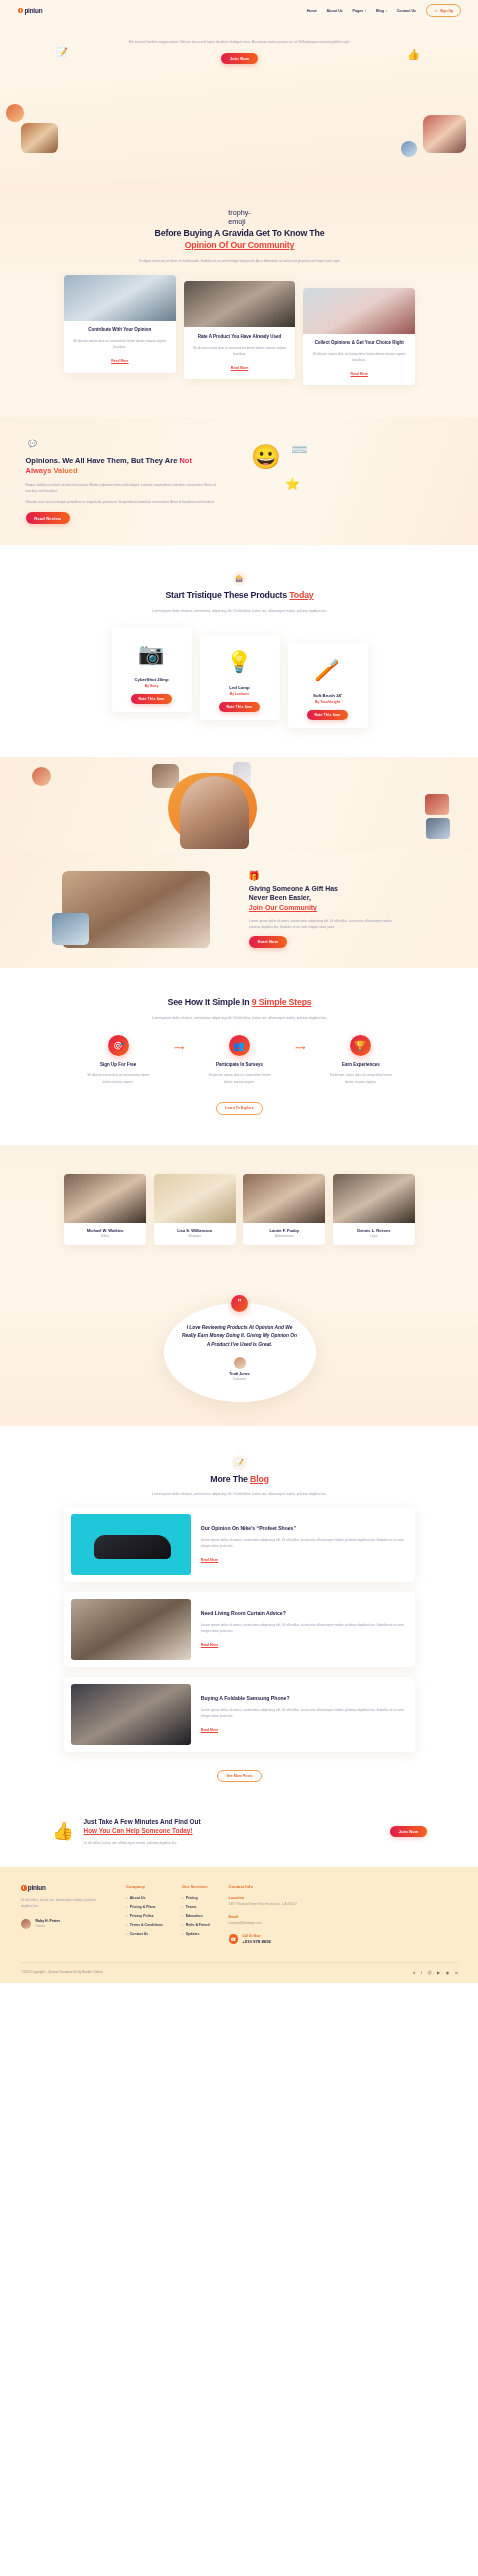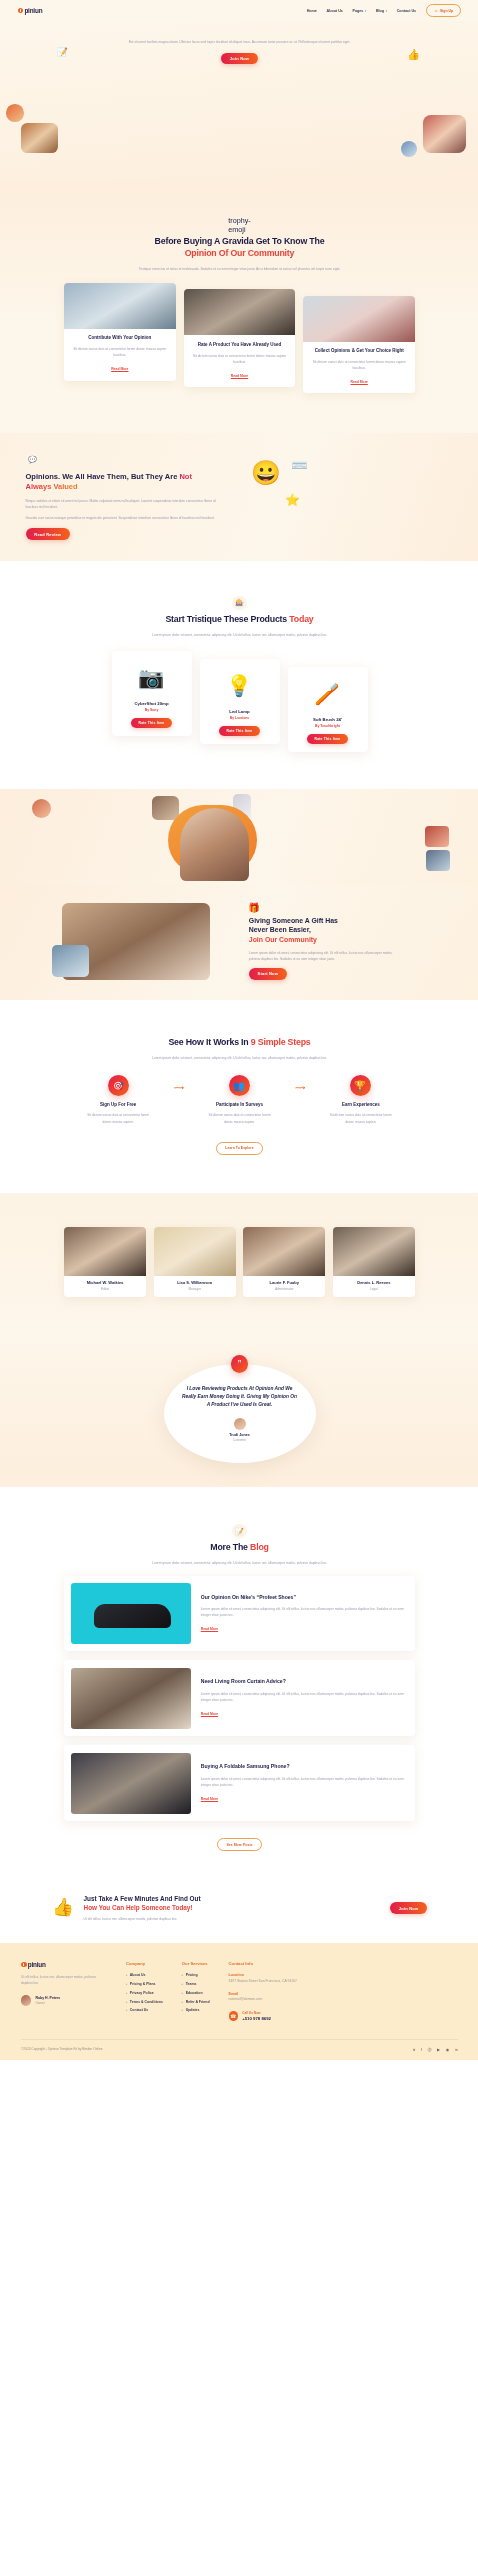--- a/index.html
+++ b/index.html
@@ -7,21 +7,21 @@
     width: 479px;
     font-family: "Liberation Sans", sans-serif;
     background: #ffffff;
     color: #23224a;
     -webkit-font-smoothing: antialiased;
   }
   .page { width: 479px; overflow: hidden; position: relative; }
 
   
   .center { text-align: center; }
-  .accent { color: #e8443a; }
+  .accent { color: #e8443a; text-decoration: underline; }
   .grad-text {
     background: linear-gradient(90deg,#d81c5c 0%,#e8443a 45%,#f07a22 100%);
     -webkit-background-clip: text; background-clip: text; color: transparent;
   }
   .btn {
     display: inline-block;
     background: linear-gradient(90deg,#e11d48 0%,#f4611d 100%);
     color: #fff; border: none; border-radius: 32px;
     font-size: 4px; font-weight: bold; letter-spacing: 0.2px;
     padding: 3.2px 8.8px; cursor: pointer; text-align:center;
@@ -80,21 +80,21 @@
   .float { position: absolute; }
   .ph {
     background: #e7dcd0; border-radius: 4.8px; overflow:hidden;
     background-image: linear-gradient(135deg,#cfc0b1 0%,#e3d6c8 50%,#c6b5a4 100%);
   }
   .ph.round { border-radius: 50%; }
   .emoji { font-size: 8.8px; line-height: 1; }
 
   
   section { position: relative; }
-  .wrap { width: 351px; margin: 16px auto; }
+  .wrap { width: 351px; margin: 8px auto; }
 
   
   .community { background: linear-gradient(180deg,#fdeedd 0%, #fdf6ea 55%, #fdf6ea 100%); padding: 21px 0 24px; }
   .cards3 { display: flex; gap: 8px; align-items: flex-start; margin-top: 11.2px; }
   .card {
     background: #fff; border-radius: 4px; overflow: hidden; flex: 1;
     box-shadow: 0 2.4px 9.6px rgba(180,150,110,.12); padding-bottom: 7.2px;
   }
   .card .thumb { height: 46px; width: 100%; }
   .card h3 { font-size: 4.5px; line-height: 1.5; margin: 6.4px 8px 0; color:#1d1b44; }
@@ -373,21 +373,21 @@
         </h2>
         <p class="lorem" style="max-width:152px;">Lorem ipsum dolor sit amet, consectetur adipiscing elit. Ut elit tellus, luctus nec ullamcorper mattis, pulvinar dapibus leo. Sodales ut eu sem integer vitae justo.</p>
         <button class="btn">Start Now</button>
       </div>
     </div>
   </section>
 
   <section class="steps">
     <div class="wrap center">
       <h2 class="sec-title">
-        <span>See How It Works In </span><span class="accent">9 Simple Steps</span>
+        <span>See How It Simple In </span><span class="accent">9 Simple Steps</span>
       </h2>
       <p class="lorem" style="max-width:239px;margin:5.6px auto 0;">Lorem ipsum dolor sit amet, consectetur adipiscing elit. Ut elit tellus, luctus nec ullamcorper mattis, pulvinar dapibus leo.</p>
 
       <div class="step-row">
         <div class="step">
           <div class="step-ic">🎯</div>
           <h4>Sign Up For Free</h4>
           <p class="lorem">Sit dictum varius duis at consectetur lorem donec massa sapien.</p>
         </div>
         <div class="arrow">⟿</div>

